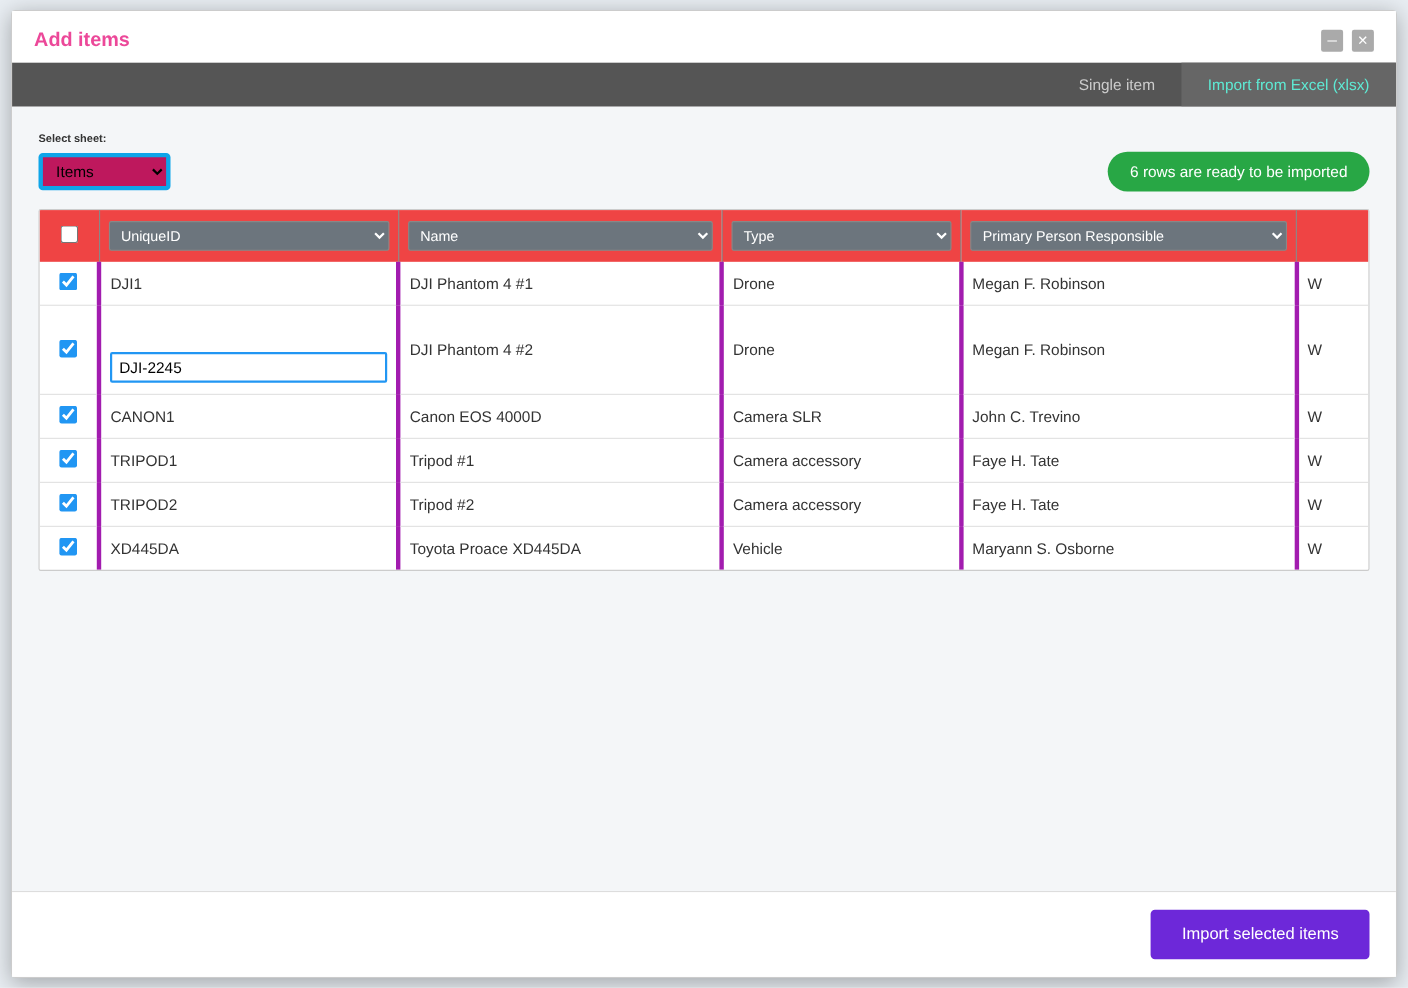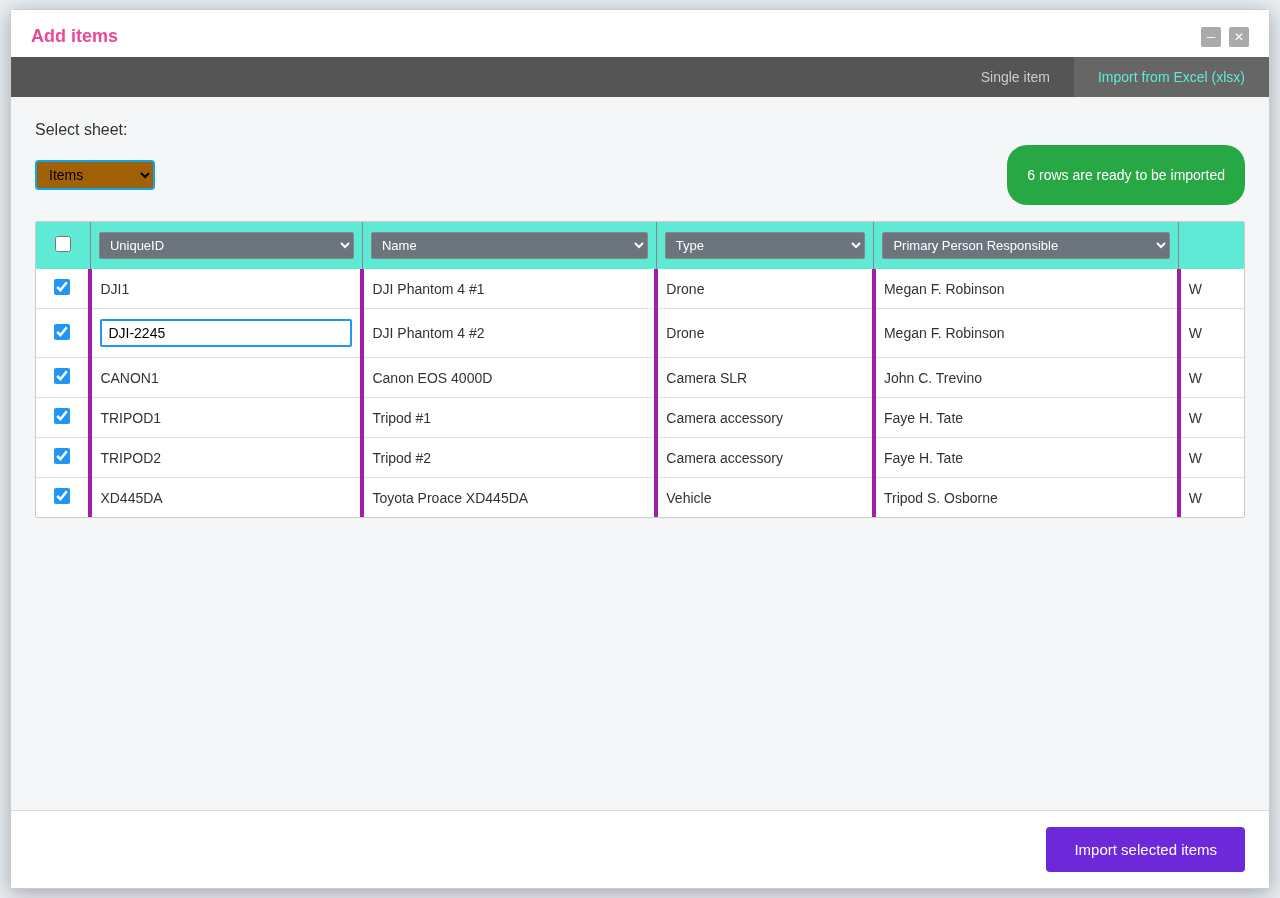--- a/index.html
+++ b/index.html
@@ -70,45 +70,45 @@
     .tab.active {
       background: #666;
       color: #5eead4;
     }
     .dialog-body {
       padding: 24px 24px 80px 24px;
       flex: 1;
       background: #f4f6f8;
     }
     .select-sheet-label {
-      font-weight: normal;
-      font-size: 16px;
+      font-weight: bold;
+      font-size: 10px;
       color: #333;
       margin-bottom: 6px;
     }
     .select-row {
       display: flex;
       align-items: center;
       justify-content: space-between;
       margin-bottom: 16px;
     }
     .sheet-select {
       padding: 4px 13px 4px 8px;
-      border: 2px solid #0ea5e9;
+      border: 4px solid #0ea5e9;
       border-radius: 4px;
       font-size: 14px;
-      background: #a16207;
+      background: #be185d;
       appearance: auto;
       cursor: pointer;
       min-width: 120px;
     }
     .ready-badge {
       background: #28a745;
       color: #fff;
-      padding: 22px 20px;
+      padding: 10px 20px;
       border-radius: 20px;
       font-size: 14px;
       font-weight: 500;
     }
     .table-wrapper {
       border: 1px solid #ccc;
       border-radius: 2px;
       overflow: hidden;
       background: #fff;
     }
@@ -117,21 +117,21 @@
       border-collapse: collapse;
       table-layout: fixed;
     }
     .col-check { width: 50px; }
     .col-id { width: 250px; }
     .col-name { width: 270px; }
     .col-type { width: 200px; }
     .col-person { width: 280px; }
     .col-extra { width: 60px; }
     thead tr {
-      background: #5eead4;
+      background: #ef4444;
     }
     thead th {
       padding: 10px 8px;
       color: #fff;
       font-weight: normal;
       font-size: 13px;
       border-right: 1px solid #888;
     }
     thead th:last-child { border-right: none; }
     .th-check {
@@ -167,20 +167,21 @@
       accent-color: #2196f3;
       cursor: pointer;
     }
     .cell-input {
       width: 100%;
       border: 2px solid #2196f3;
       border-radius: 2px;
       padding: 4px 6px;
       font-size: 14px;
       outline: none;
+      margin-top: 32px;
     }
     .dialog-footer {
       position: absolute;
       bottom: 0;
       left: 0;
       right: 0;
       padding: 16px 24px;
       background: #fff;
       border-top: 1px solid #ddd;
       display: flex;
@@ -312,21 +313,21 @@
               <td>Tripod #2</td>
               <td>Camera accessory</td>
               <td>Faye H. Tate</td>
               <td>W</td>
             </tr>
             <tr>
               <td class="td-check"><input type="checkbox" checked="" style=""></td>
               <td>XD445DA</td>
               <td>Toyota Proace XD445DA</td>
               <td>Vehicle</td>
-              <td>Tripod S. Osborne</td>
+              <td>Maryann S. Osborne</td>
               <td>W</td>
             </tr>
           </tbody>
       </table>
     </div>
   </div>
 
   <div class="dialog-footer">
     <button class="import-btn">Import selected items</button>
   </div>

